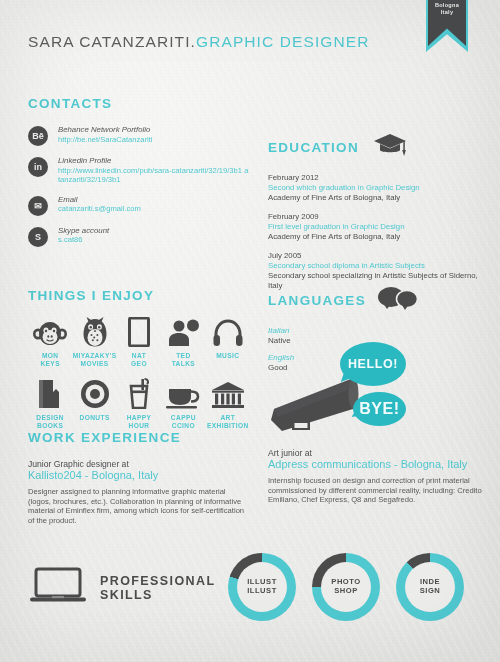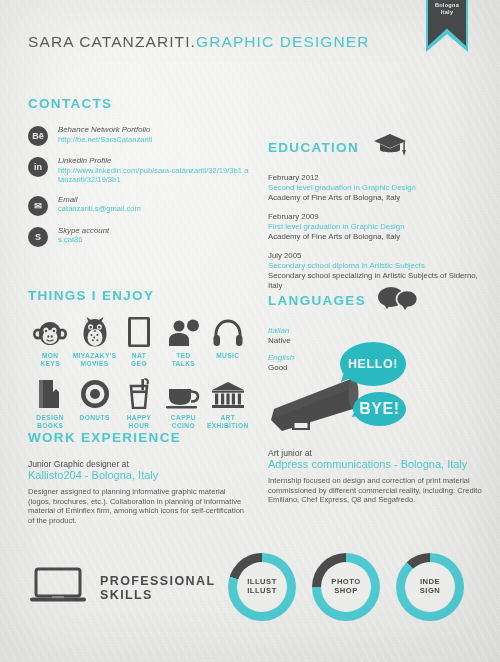--- a/index.html
+++ b/index.html
@@ -234,21 +234,21 @@
           <polygon points="17,1 33,8 17,15 1,8" fill="#4b4b4c"></polygon>
           <path d="M7,11 L7,17 C7,20 27,20 27,17 L27,11 L17,15.6 Z" fill="#4b4b4c"></path>
           <rect x="30.3" y="8" width="1.5" height="10" fill="#4b4b4c"></rect>
           <polygon points="29.2,17 32.9,17 31.05,23 " fill="#4b4b4c"></polygon>
         </svg>
       </span>
     </div>
     <div class="edu-list" id="edu-list">
         <div class="edu-item">
           <div class="edu-date">February 2012</div>
-          <div class="edu-title">Second level graduation in Graphic Design</div>
+          <div class="edu-title">Second which graduation in Graphic Design</div>
           <div class="edu-place">Academy of Fine Arts of Bologna, Italy</div>
         </div>
         <div class="edu-item">
           <div class="edu-date">February 2009</div>
           <div class="edu-title">First level graduation in Graphic Design</div>
           <div class="edu-place">Academy of Fine Arts of Bologna, Italy</div>
         </div>
         <div class="edu-item">
           <div class="edu-date">July 2005</div>
           <div class="edu-title">Secondary school diploma in Artistic Subjects</div>

